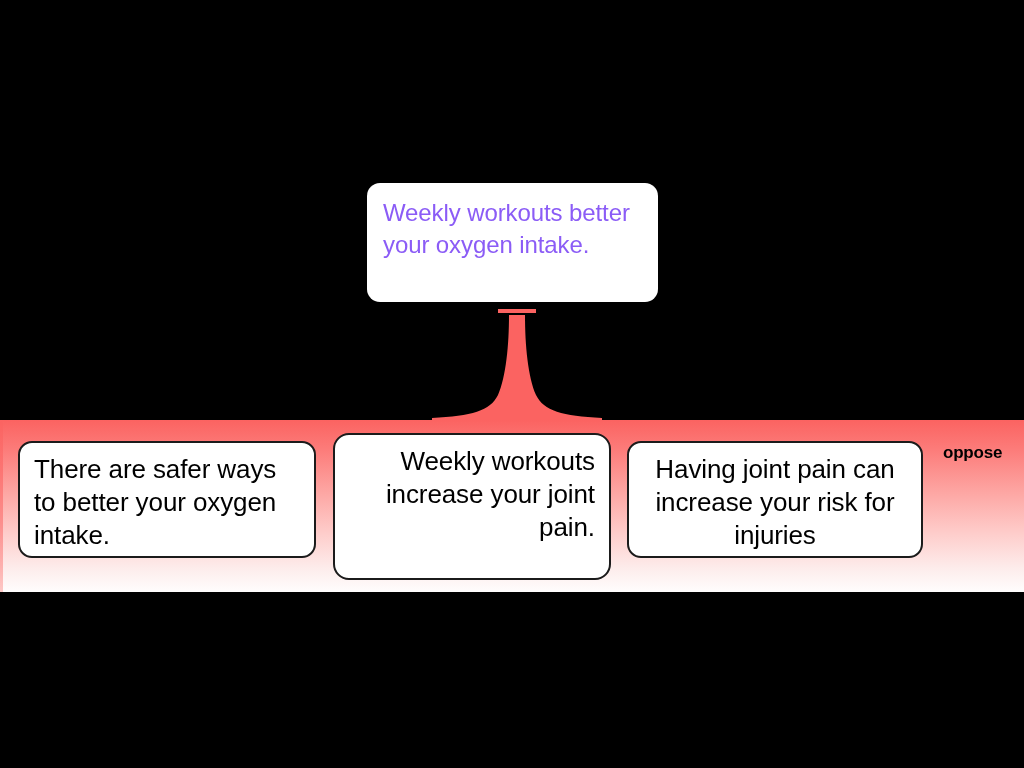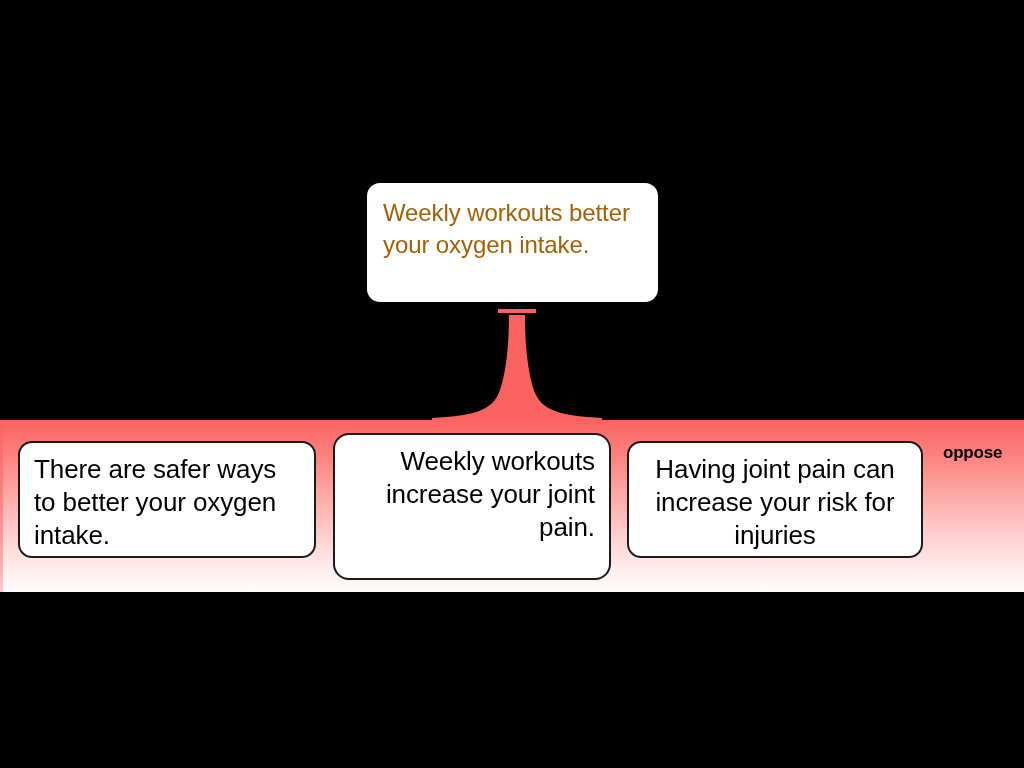--- a/index.html
+++ b/index.html
@@ -24,21 +24,21 @@
     width: 291px;
     height: 119px;
     background: #ffffff;
     border-radius: 13px;
     box-sizing: border-box;
     padding: 14px 16px 0 16px;
   }
   .claim-text {
     font-size: 24px;
     line-height: 32px;
-    color: #a16207;
+    color: #8b5cf6;
     white-space: pre-line;
     letter-spacing: -0.1px;
   }
 
   
   .connector-tick {
     position: absolute;
     left: 498px;
     top: 309px;
     width: 38px;

